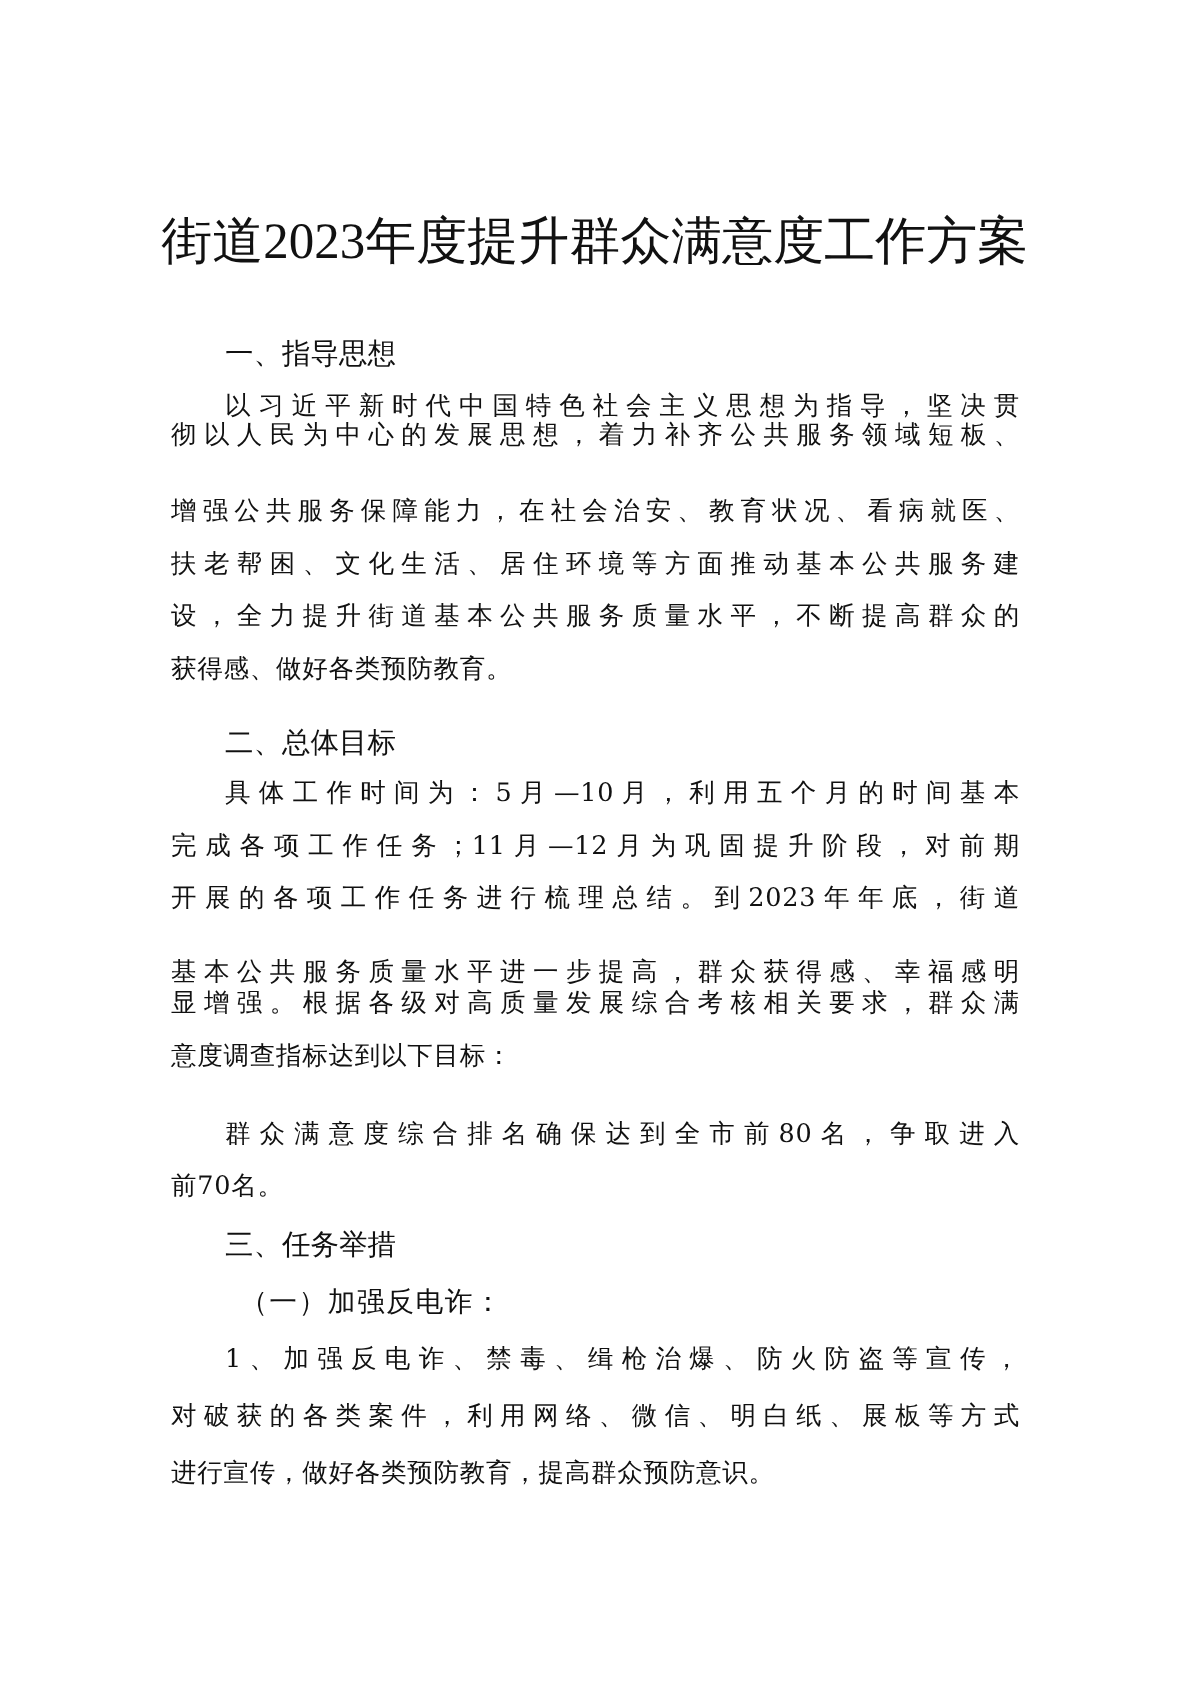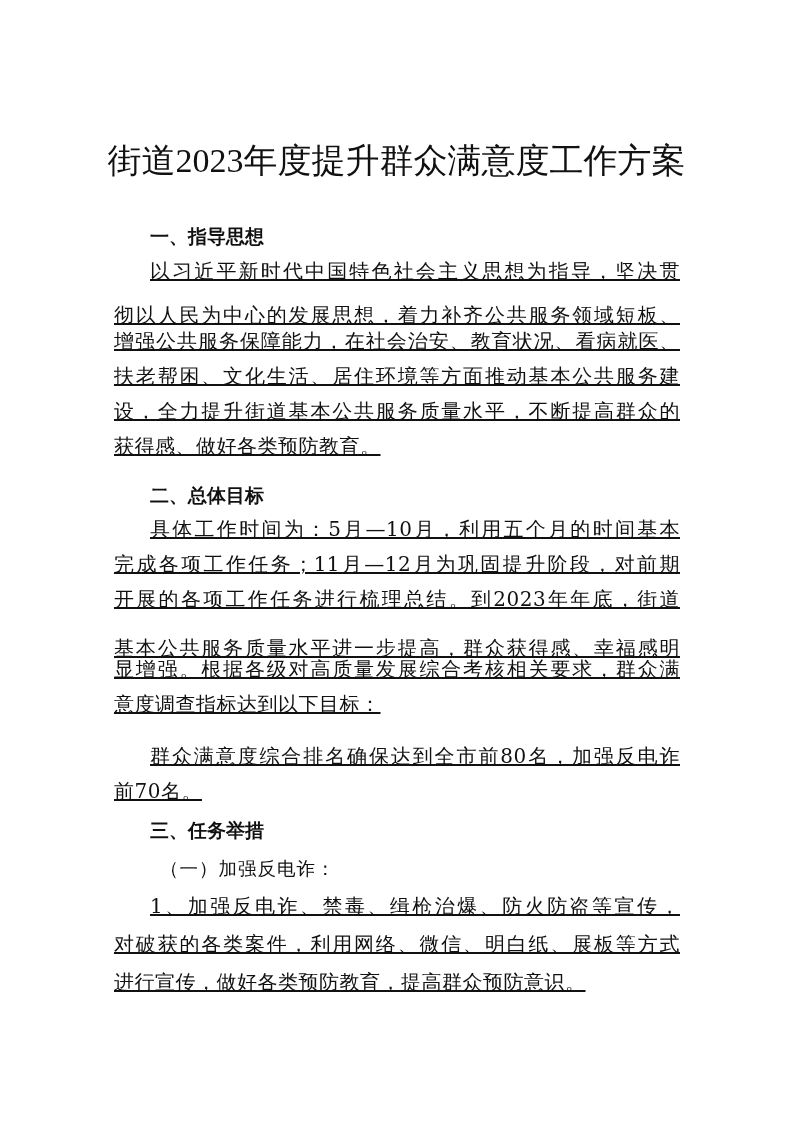--- a/index.html
+++ b/index.html
@@ -1,49 +1,49 @@
 <!DOCTYPE html>
 <html><head>
 <meta charset="utf-8">
 <style>
   html, body { margin: 0; padding: 0; background: #ffffff; }
   body { width: 793px; height: 1122px; position: relative; overflow: hidden;
          font-family: "DejaVu Serif", "Liberation Serif", serif; color: #111; }
   .title { position: absolute; left: 0; width: 793px; top: 138px; text-align: center;
            font-size: 34px; letter-spacing: 0px; font-family: "Liberation Serif", "DejaVu Serif", serif; }
-  .line { position: absolute; left: 114px; width: 566px; font-size: 20px; height: 35px; line-height: 35px;
-          white-space: nowrap; text-align: justify; text-align-last: justify; letter-spacing: 0.5px; text-decoration: underline; }
+  .line { position: absolute; left: 114px; width: 566px; font-size: 17px; height: 35px; line-height: 35px;
+          white-space: nowrap; text-align: justify; text-align-last: justify; letter-spacing: 0.5px; }
   .line.last { text-align-last: left; }
   .indent { left: 150px; width: 530px; }
-  .heading { position: absolute; left: 150px; font-size: 19px; font-weight: bold; height: 35px; line-height: 35px;
+  .heading { position: absolute; left: 150px; font-size: 19px; font-weight: normal; height: 35px; line-height: 35px;
              font-family: "DejaVu Sans", "Liberation Sans", sans-serif; white-space: nowrap; }
   .sub { position: absolute; left: 160px; font-size: 18.5px; height: 35px; line-height: 35px; white-space: nowrap; letter-spacing: 1px; }
 </style>
 </head>
 <body>
 
 <div>
   <div class="title">街道2023年度提升群众满意度工作方案</div>
 
   <div class="heading" style="top:219px">一、指导思想</div>
   <div class="line indent" style="top:254px">以习近平新时代中国特色社会主义思想为指导，坚决贯</div>
-  <div class="line" style="top:298px">彻以人民为中心的发展思想，着力补齐公共服务领域短板、</div>
+  <div class="line" style="top:273px">彻以人民为中心的发展思想，着力补齐公共服务领域短板、</div>
   <div class="line" style="top:324px">增强公共服务保障能力，在社会治安、教育状况、看病就医、</div>
   <div class="line" style="top:359px">扶老帮困、文化生活、居住环境等方面推动基本公共服务建</div>
   <div class="line" style="top:394px">设，全力提升街道基本公共服务质量水平，不断提高群众的</div>
   <div class="line last" style="top:429px">获得感、做好各类预防教育。</div>
 
   <div class="heading" style="top:478px">二、总体目标</div>
   <div class="line indent" style="top:512px">具体工作时间为：5月—10月，利用五个月的时间基本</div>
   <div class="line" style="top:547px">完成各项工作任务；11月—12月为巩固提升阶段，对前期</div>
   <div class="line" style="top:582px">开展的各项工作任务进行梳理总结。到2023年年底，街道</div>
   <div class="line" style="top:631px">基本公共服务质量水平进一步提高，群众获得感、幸福感明</div>
   <div class="line" style="top:652px">显增强。根据各级对高质量发展综合考核相关要求，群众满</div>
   <div class="line last" style="top:687px">意度调查指标达到以下目标：</div>
-  <div class="line indent" style="top:739px">群众满意度综合排名确保达到全市前80名，加强反电诈</div>
+  <div class="line indent" style="top:739px">群众满意度综合排名确保达到全市前80名，争取进入</div>
   <div class="line last" style="top:774px">前70名。</div>
 
   <div class="heading" style="top:813px">三、任务举措</div>
   <div class="sub" style="top:851px">（一）加强反电诈：</div>
   <div class="line indent" style="top:889px">1、加强反电诈、禁毒、缉枪治爆、防火防盗等宣传，</div>
   <div class="line" style="top:927px">对破获的各类案件，利用网络、微信、明白纸、展板等方式</div>
   <div class="line last" style="top:965px">进行宣传，做好各类预防教育，提高群众预防意识。</div>
 </div>
 
 </body></html>

